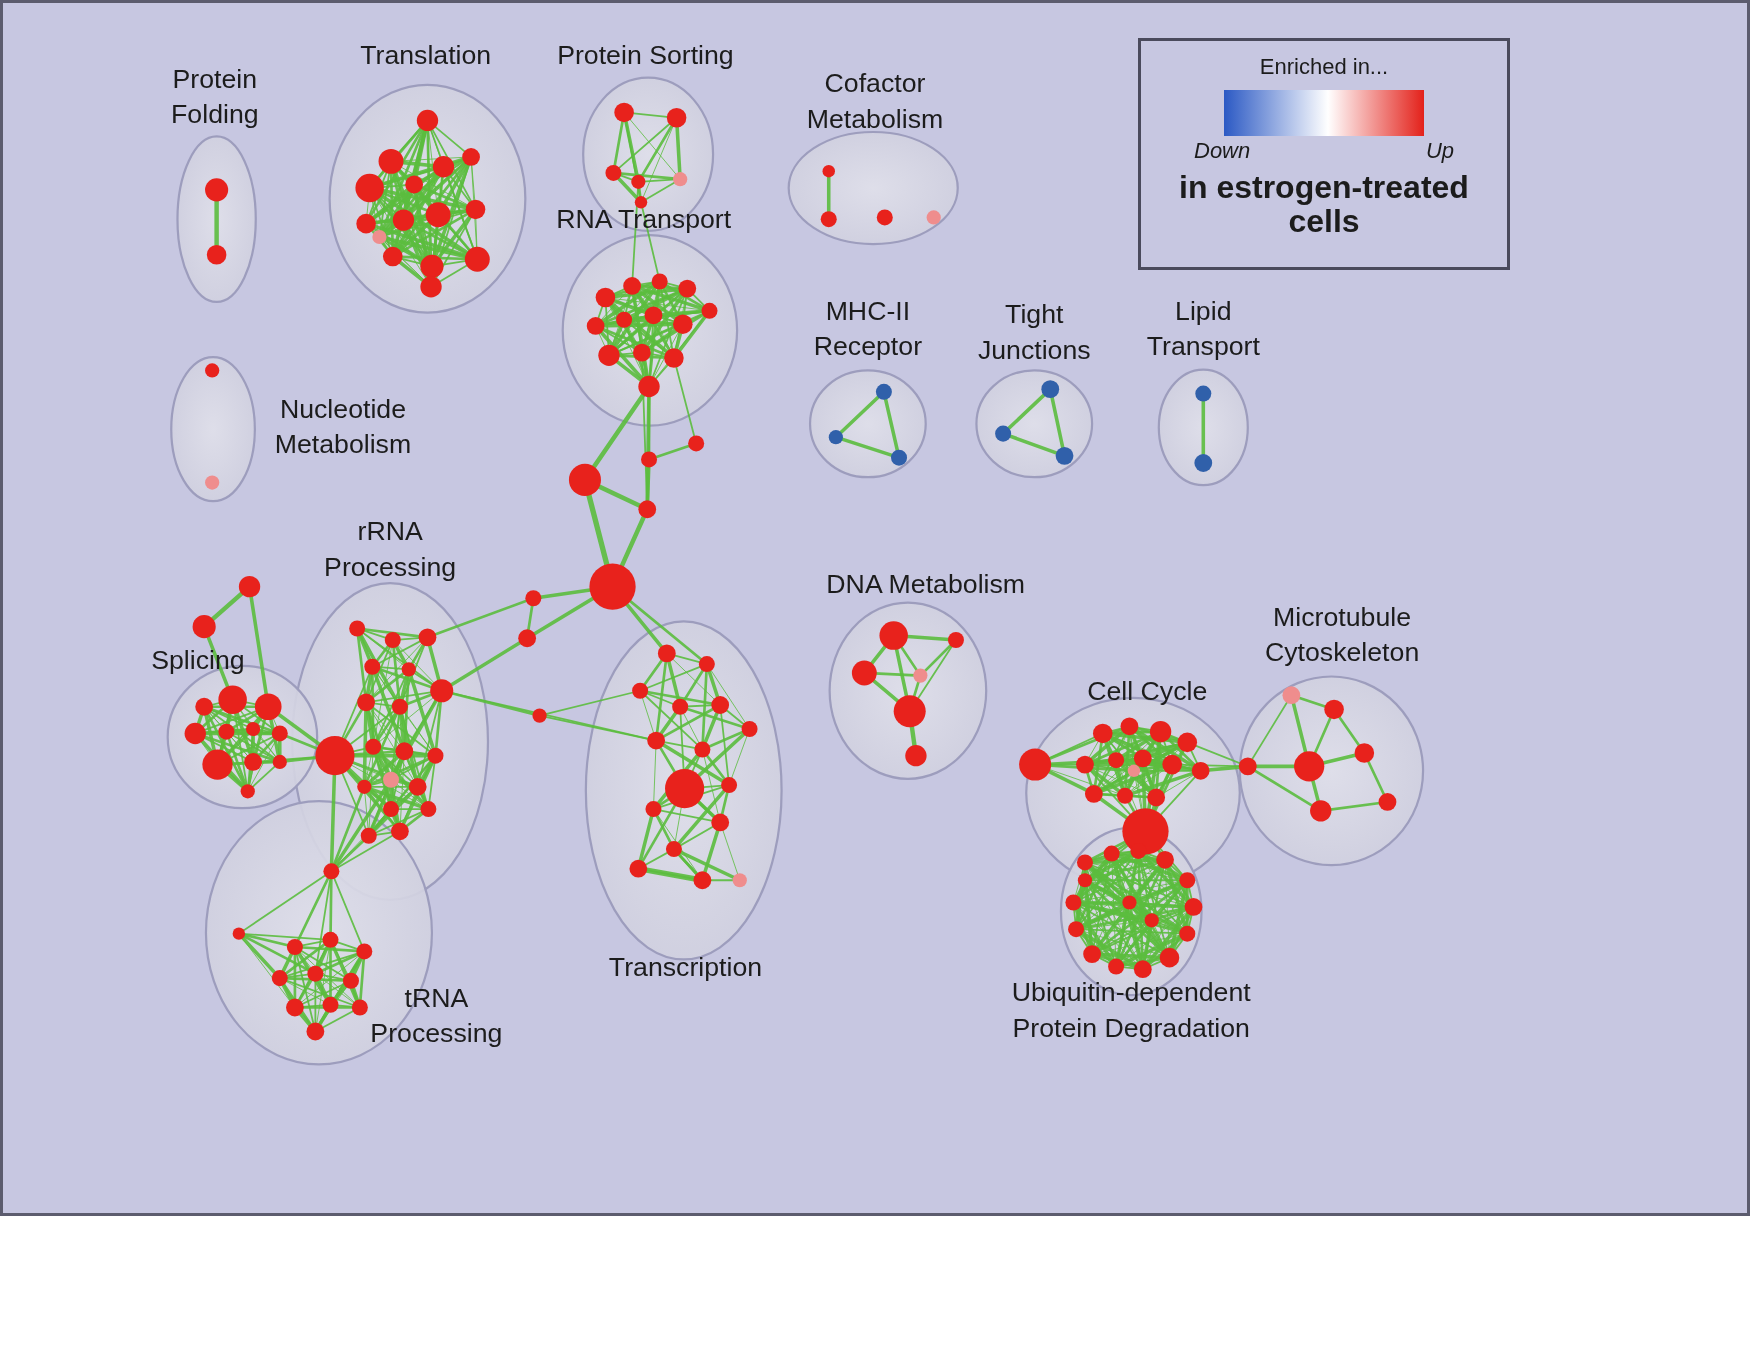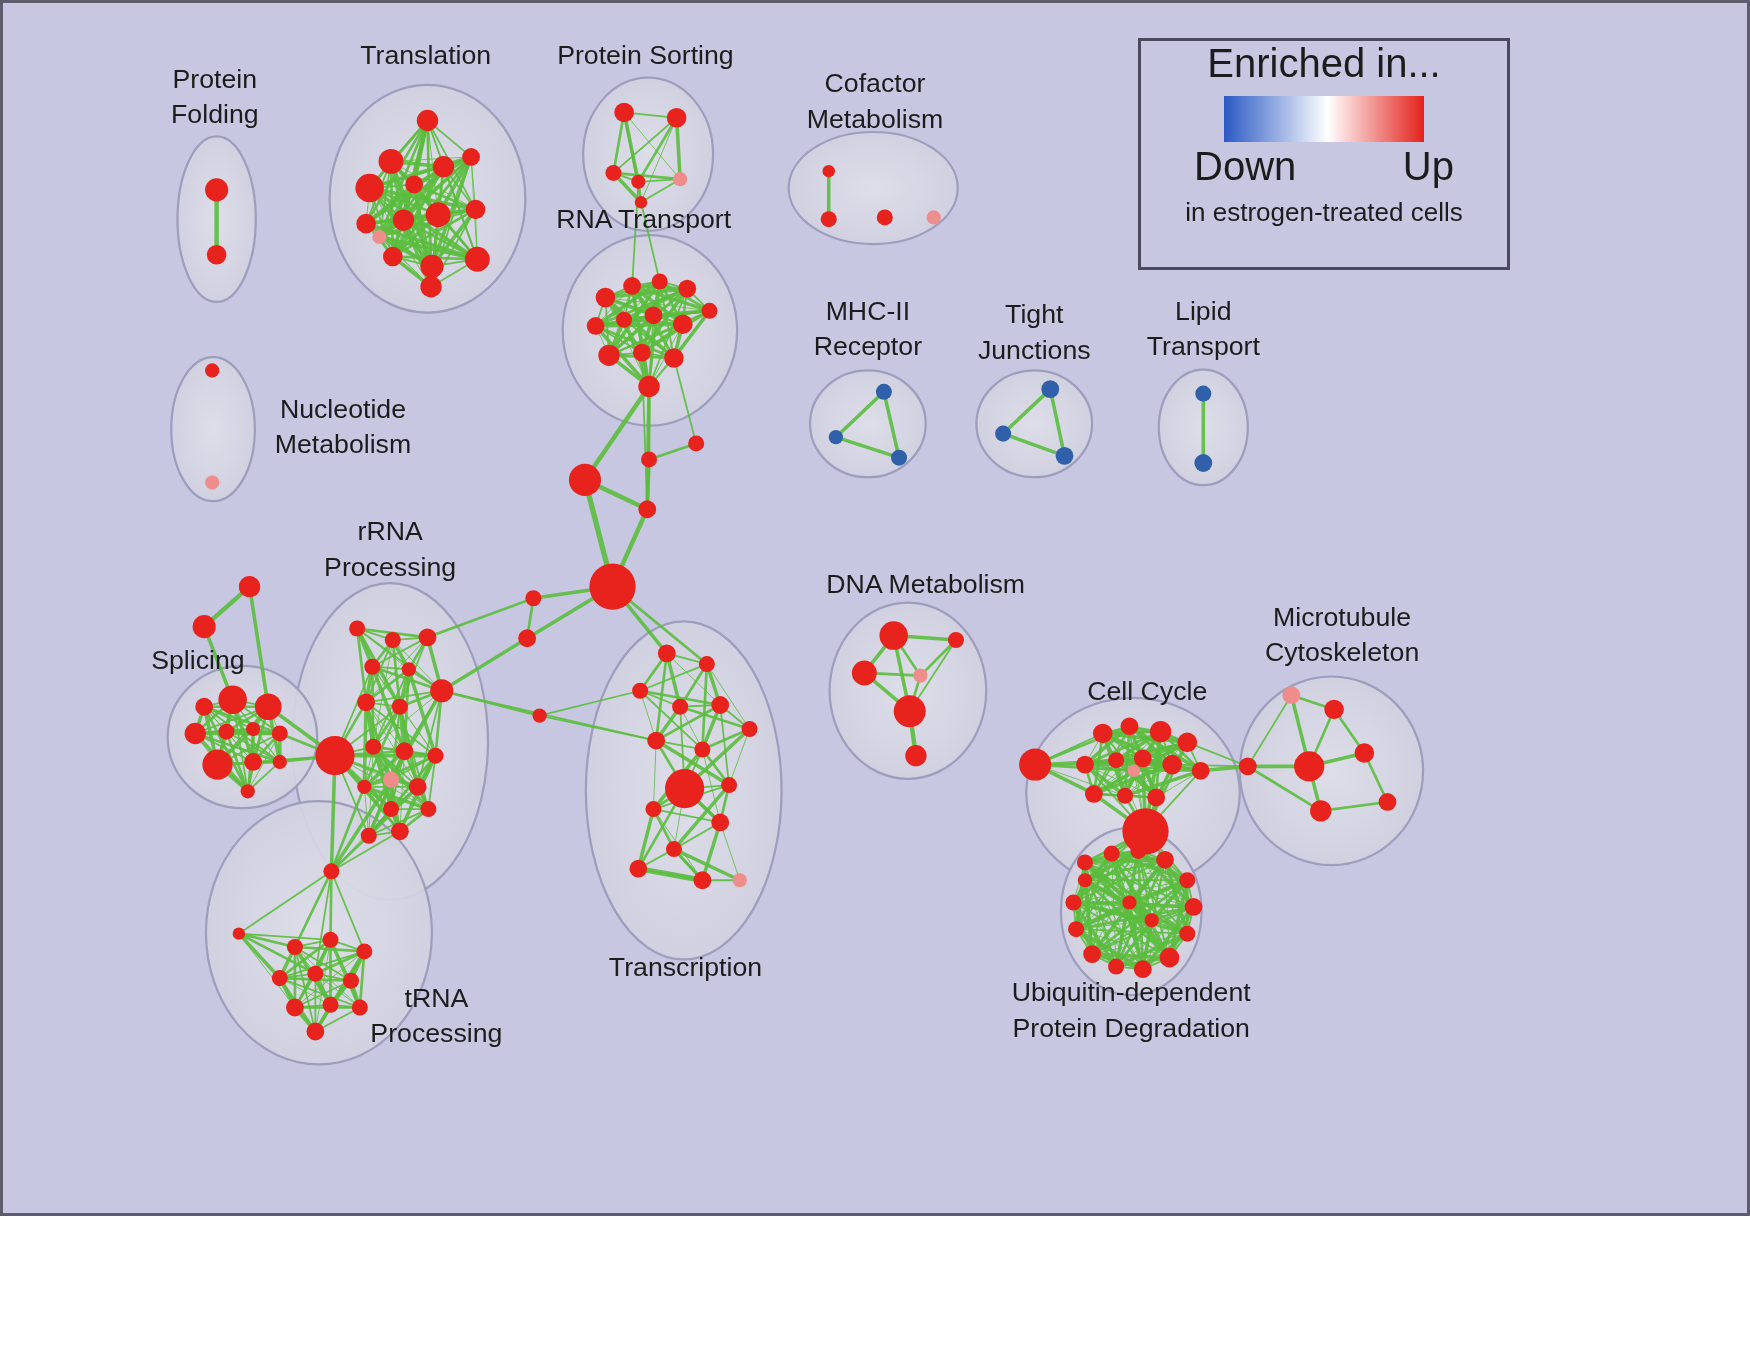--- a/index.html
+++ b/index.html
@@ -28,32 +28,33 @@
   .legend {
     position: absolute;
     left: 1135px; top: 35px;
     width: 372px; height: 232px;
     box-sizing: border-box;
     border: 3px solid var(--legend_border, #4a4a5c);
     background: var(--background, #c7c7e1);
     text-align: center;
     color: var(--text, #1c1c1c);
   }
-  .legend-title { font-size: 40px; }
+  .legend-title { font-size: 22px; margin-top: 13px; }
   .legend-gradient {
     width: 200px; height: 46px;
     margin: 10px auto 2px auto;
     background: linear-gradient(to right, var(--grad_left, #2b59c4), var(--grad_mid, #ffffff) 52%, var(--grad_right, #e3211a));
   }
   .legend-ends {
     display: flex; justify-content: space-between;
     width: 260px; margin: 0 auto 6px auto;
-    font-size: 40px;
+    font-size: 22px;
+    font-style: italic;
   }
-  .legend-note { font-size: 26px; line-height: 34px; }
+  .legend-note { font-size: 32px; line-height: 34px; font-weight: bold; }
 </style>
 </head>
 <body>
 
 <div class="figure">
 
   <svg id="network" viewBox="0 0 1750 1360">
     <defs>
       <radialGradient id="ellipseGrad">
         <stop id="eg-center" offset="0%" stop-color="#e0e0ea"></stop>

